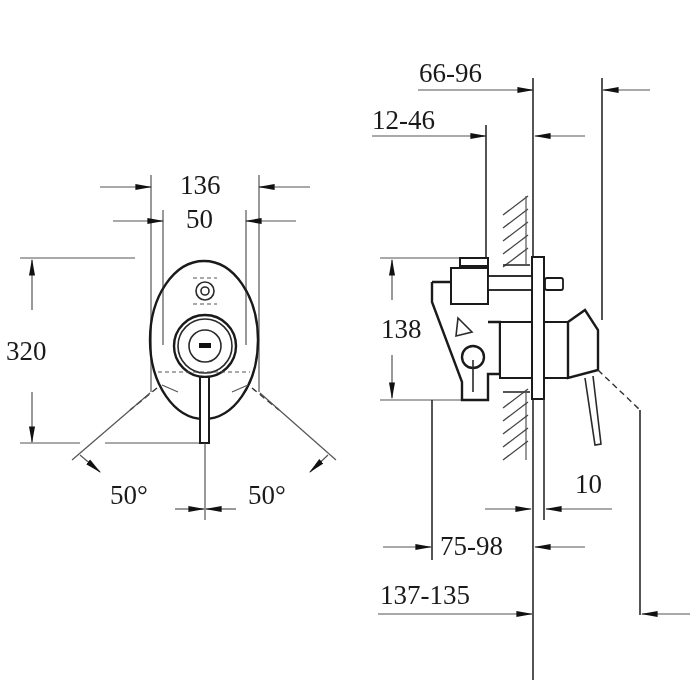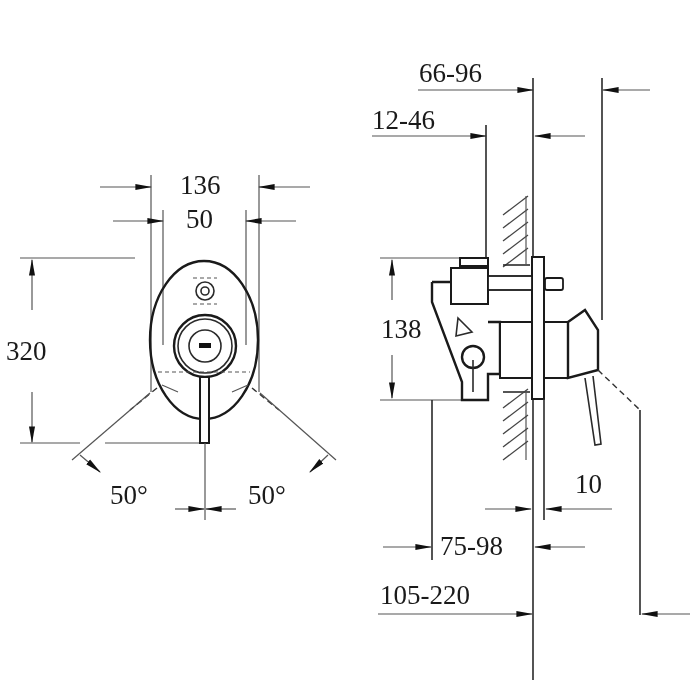--- a/index.html
+++ b/index.html
@@ -144,14 +144,14 @@
 <div class="dim-label" style="left:186px;top:206px;">50</div>
 <div class="dim-label" style="left:6px;top:338px;">320</div>
 <div class="dim-label" style="left:110px;top:482px;">50°</div>
 <div class="dim-label" style="left:248px;top:482px;">50°</div>
 
 <div class="dim-label" style="left:419px;top:60px;">66-96</div>
 <div class="dim-label" style="left:372px;top:107px;">12-46</div>
 <div class="dim-label" style="left:365px;top:316px;margin-left:16px;">138</div>
 <div class="dim-label" style="left:575px;top:456px;margin-top:15px;">10</div>
 <div class="dim-label" style="left:440px;top:533px;">75-98</div>
-<div class="dim-label" style="left:380px;top:582px;">105-220</div>
+<div class="dim-label" style="left:380px;top:582px;">137-135</div>
 </div>
 
 </body></html>

